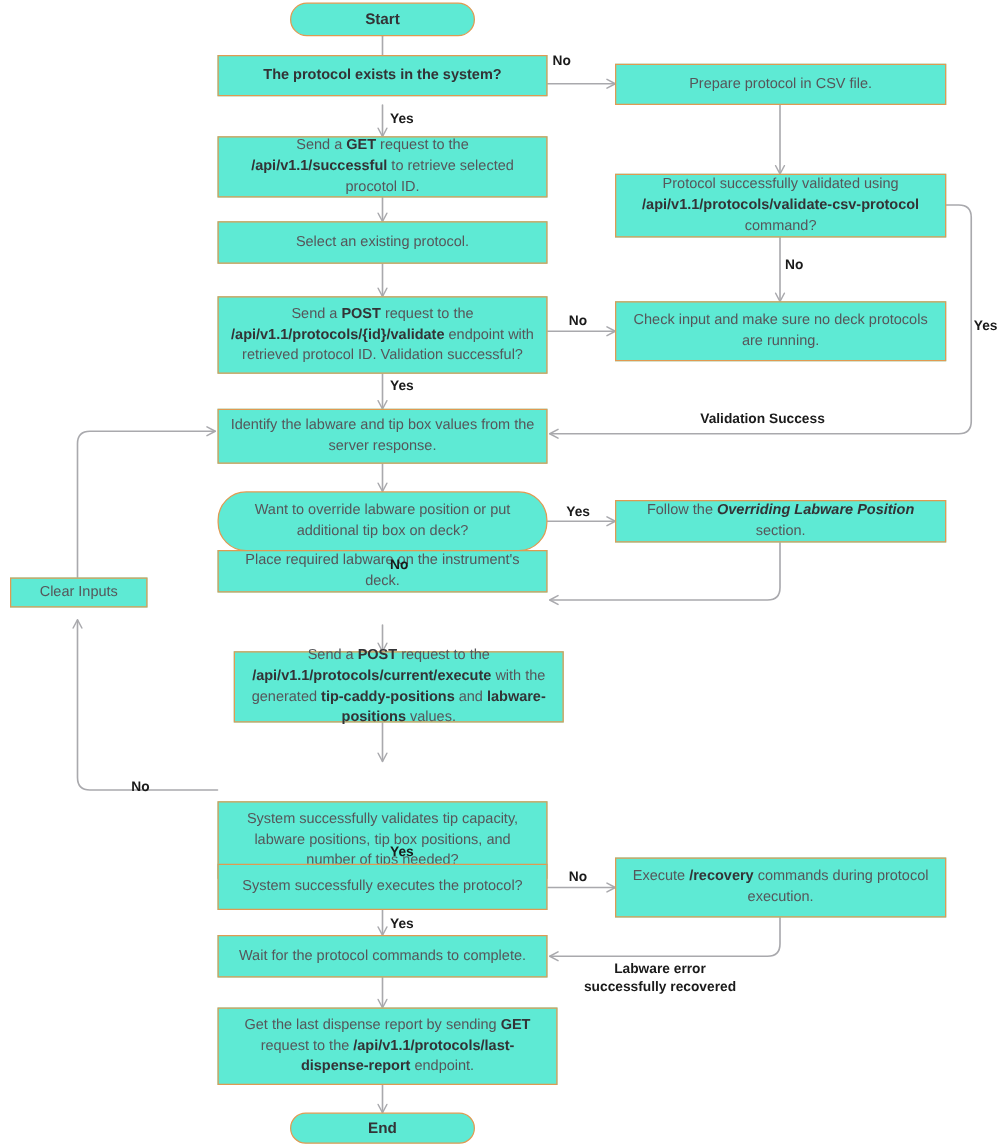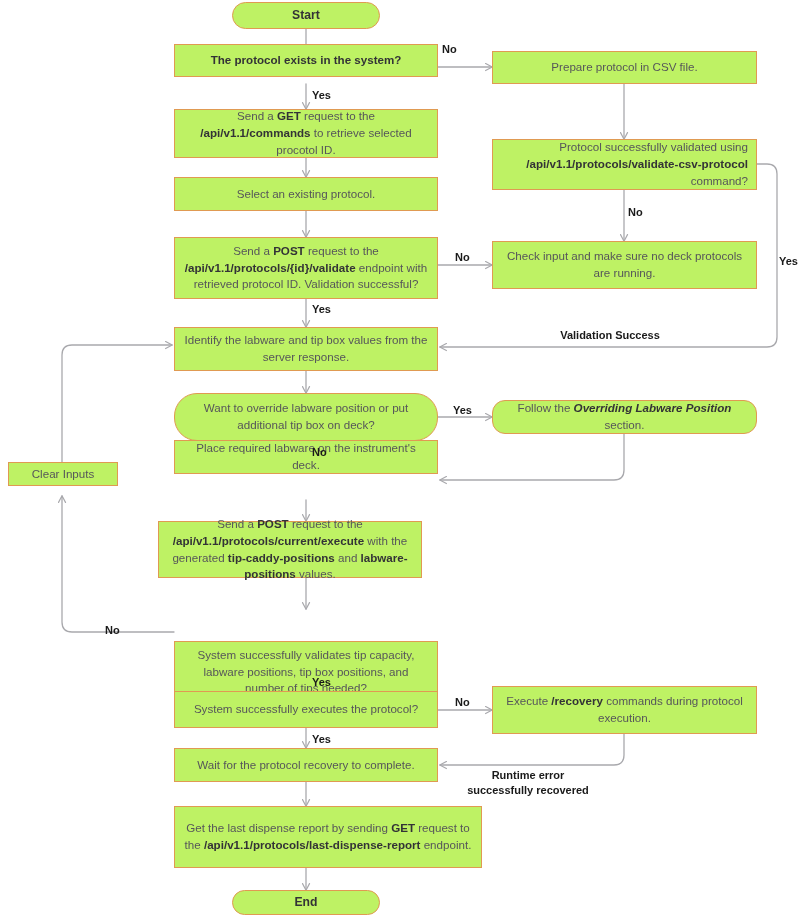--- a/index.html
+++ b/index.html
@@ -3,21 +3,21 @@
 <meta charset="utf-8">
 <style>
   html,body{margin:0;padding:0;background:#ffffff;}
   body{font-family:"Liberation Sans", sans-serif;}
   #stage{position:relative;width:800px;height:917px;background:#fff;overflow:hidden;}
   #wires{position:absolute;left:0;top:0;width:800px;height:917px;}
   .node{
     position:absolute;
     box-sizing:border-box;
     border:1.6px solid #e09a52;
-    background:#bef264;
+    background:#5eead4;
     color:#56565a;
     font-size:11.6px;
     line-height:1.45;
     text-align:center;
     display:flex;
     align-items:center;
     justify-content:center;
     padding:4px 8px;
   }
   .node.term{border-radius:999px;color:#333336;font-weight:bold;font-size:12.2px;}
@@ -104,24 +104,24 @@
 
   <div class="node decision-strong" style="left:174px;top:44px;width:264px;height:33px;">
     <span class="txt">The protocol exists in the system?</span>
   </div>
 
   <div class="node" style="left:492px;top:51px;width:265px;height:33px;">
     <span class="txt">Prepare protocol in CSV file.</span>
   </div>
 
   <div class="node" style="left:174px;top:109px;width:264px;height:49px;">
-    <span class="txt">Send a <b>GET</b> request to the <b>/api/v1.1/commands</b> to retrieve selected procotol ID.</span>
+    <span class="txt">Send a <b>GET</b> request to the <b>/api/v1.1/successful</b> to retrieve selected procotol ID.</span>
   </div>
 
-  <div class="node" style="left:492px;top:139px;width:265px;height:51px;text-align:right;">
+  <div class="node" style="left:492px;top:139px;width:265px;height:51px;">
     <span class="txt">Protocol successfully validated using <b>/api/v1.1/protocols/validate-csv-protocol</b> command?</span>
   </div>
 
   <div class="node" style="left:174px;top:177px;width:264px;height:34px;">
     <span class="txt">Select an existing protocol.</span>
   </div>
 
   <div class="node" style="left:174px;top:237px;width:264px;height:62px;">
     <span class="txt">Send a <b>POST</b> request to the <b>/api/v1.1/protocols/{id}/validate</b> endpoint with retrieved protocol ID. Validation successful?</span>
   </div>
@@ -131,69 +131,69 @@
   </div>
 
   <div class="node" style="left:174px;top:327px;width:264px;height:44px;">
     <span class="txt">Identify the labware and tip box values from the server response.</span>
   </div>
 
   <div class="node" style="left:174px;top:393px;width:264px;height:48px;border-radius:23px;">
     <span class="txt">Want to override labware position or put additional tip box on deck?</span>
   </div>
 
-  <div class="node" style="left:492px;top:400px;width:265px;height:34px;border-radius:13px;">
+  <div class="node" style="left:492px;top:400px;width:265px;height:34px;">
     <span class="txt">Follow the <i>Overriding Labware Position</i> section.</span>
   </div>
 
   <div class="node" style="left:8px;top:462px;width:110px;height:24px;">
     <span class="txt">Clear Inputs</span>
   </div>
 
   <div class="node" style="left:174px;top:440px;width:264px;height:34px;">
     <span class="txt">Place required labware on the instrument's deck.</span>
   </div>
 
-  <div class="node" style="left:158px;top:521px;width:264px;height:57px;">
+  <div class="node" style="left:187px;top:521px;width:264px;height:57px;">
     <span class="txt">Send a <b>POST</b> request to the <b>/api/v1.1/protocols/current/execute</b> with the generated <b>tip-caddy-positions</b> and <b>labware-positions</b> values.</span>
   </div>
 
   <div class="node" style="left:174px;top:609px;width:264px;height:62px;margin-top:32px;">
     <span class="txt">System successfully validates tip capacity, labware positions, tip box positions, and number of tips needed?</span>
   </div>
 
   <div class="node" style="left:174px;top:691px;width:264px;height:37px;">
     <span class="txt">System successfully executes the protocol?</span>
   </div>
 
   <div class="node" style="left:492px;top:686px;width:265px;height:48px;">
     <span class="txt">Execute <b>/recovery</b> commands during protocol execution.</span>
   </div>
 
   <div class="node" style="left:174px;top:748px;width:264px;height:34px;">
-    <span class="txt">Wait for the protocol recovery to complete.</span>
+    <span class="txt">Wait for the protocol commands to complete.</span>
   </div>
 
-  <div class="node" style="left:174px;top:806px;width:308px;height:62px;align-items:center;">
+  <div class="node" style="left:174px;top:806px;width:272px;height:62px;align-items:center;">
     <span class="txt">Get the last dispense report by sending <b>GET</b> request to the <b>/api/v1.1/protocols/last-dispense-report</b> endpoint.</span>
   </div>
 
   <div class="node term" style="left:232px;top:890px;width:148px;height:25px;justify-content:center;">
     <span class="txt">End</span>
   </div>
 
   <div class="elabel" style="left:442px;top:42px;width:40px;text-align:left;">No</div>
   <div class="elabel" style="left:312px;top:88px;width:40px;text-align:left;">Yes</div>
   <div class="elabel" style="left:628px;top:205px;width:40px;text-align:left;">No</div>
   <div class="elabel" style="left:779px;top:254px;width:30px;text-align:left;">Yes</div>
   <div class="elabel" style="left:455px;top:250px;width:40px;text-align:left;">No</div>
   <div class="elabel" style="left:312px;top:302px;width:40px;text-align:left;">Yes</div>
   <div class="elabel" style="left:530px;top:328px;width:160px;text-align:center;">Validation Success</div>
   <div class="elabel" style="left:453px;top:403px;width:40px;text-align:left;">Yes</div>
   <div class="elabel" style="left:312px;top:445px;width:40px;text-align:left;">No</div>
   <div class="elabel" style="left:105px;top:623px;width:40px;text-align:left;">No</div>
   <div class="elabel" style="left:312px;top:675px;width:40px;text-align:left;">Yes</div>
   <div class="elabel" style="left:455px;top:695px;width:40px;text-align:left;">No</div>
   <div class="elabel" style="left:312px;top:732px;width:40px;text-align:left;">Yes</div>
-  <div class="elabel" style="left:448px;top:768px;width:160px;text-align:center;">Runtime error
+  <div class="elabel" style="left:448px;top:768px;width:160px;text-align:center;">Labware error
 successfully recovered</div>
 
 </div>
 
 </body></html>

